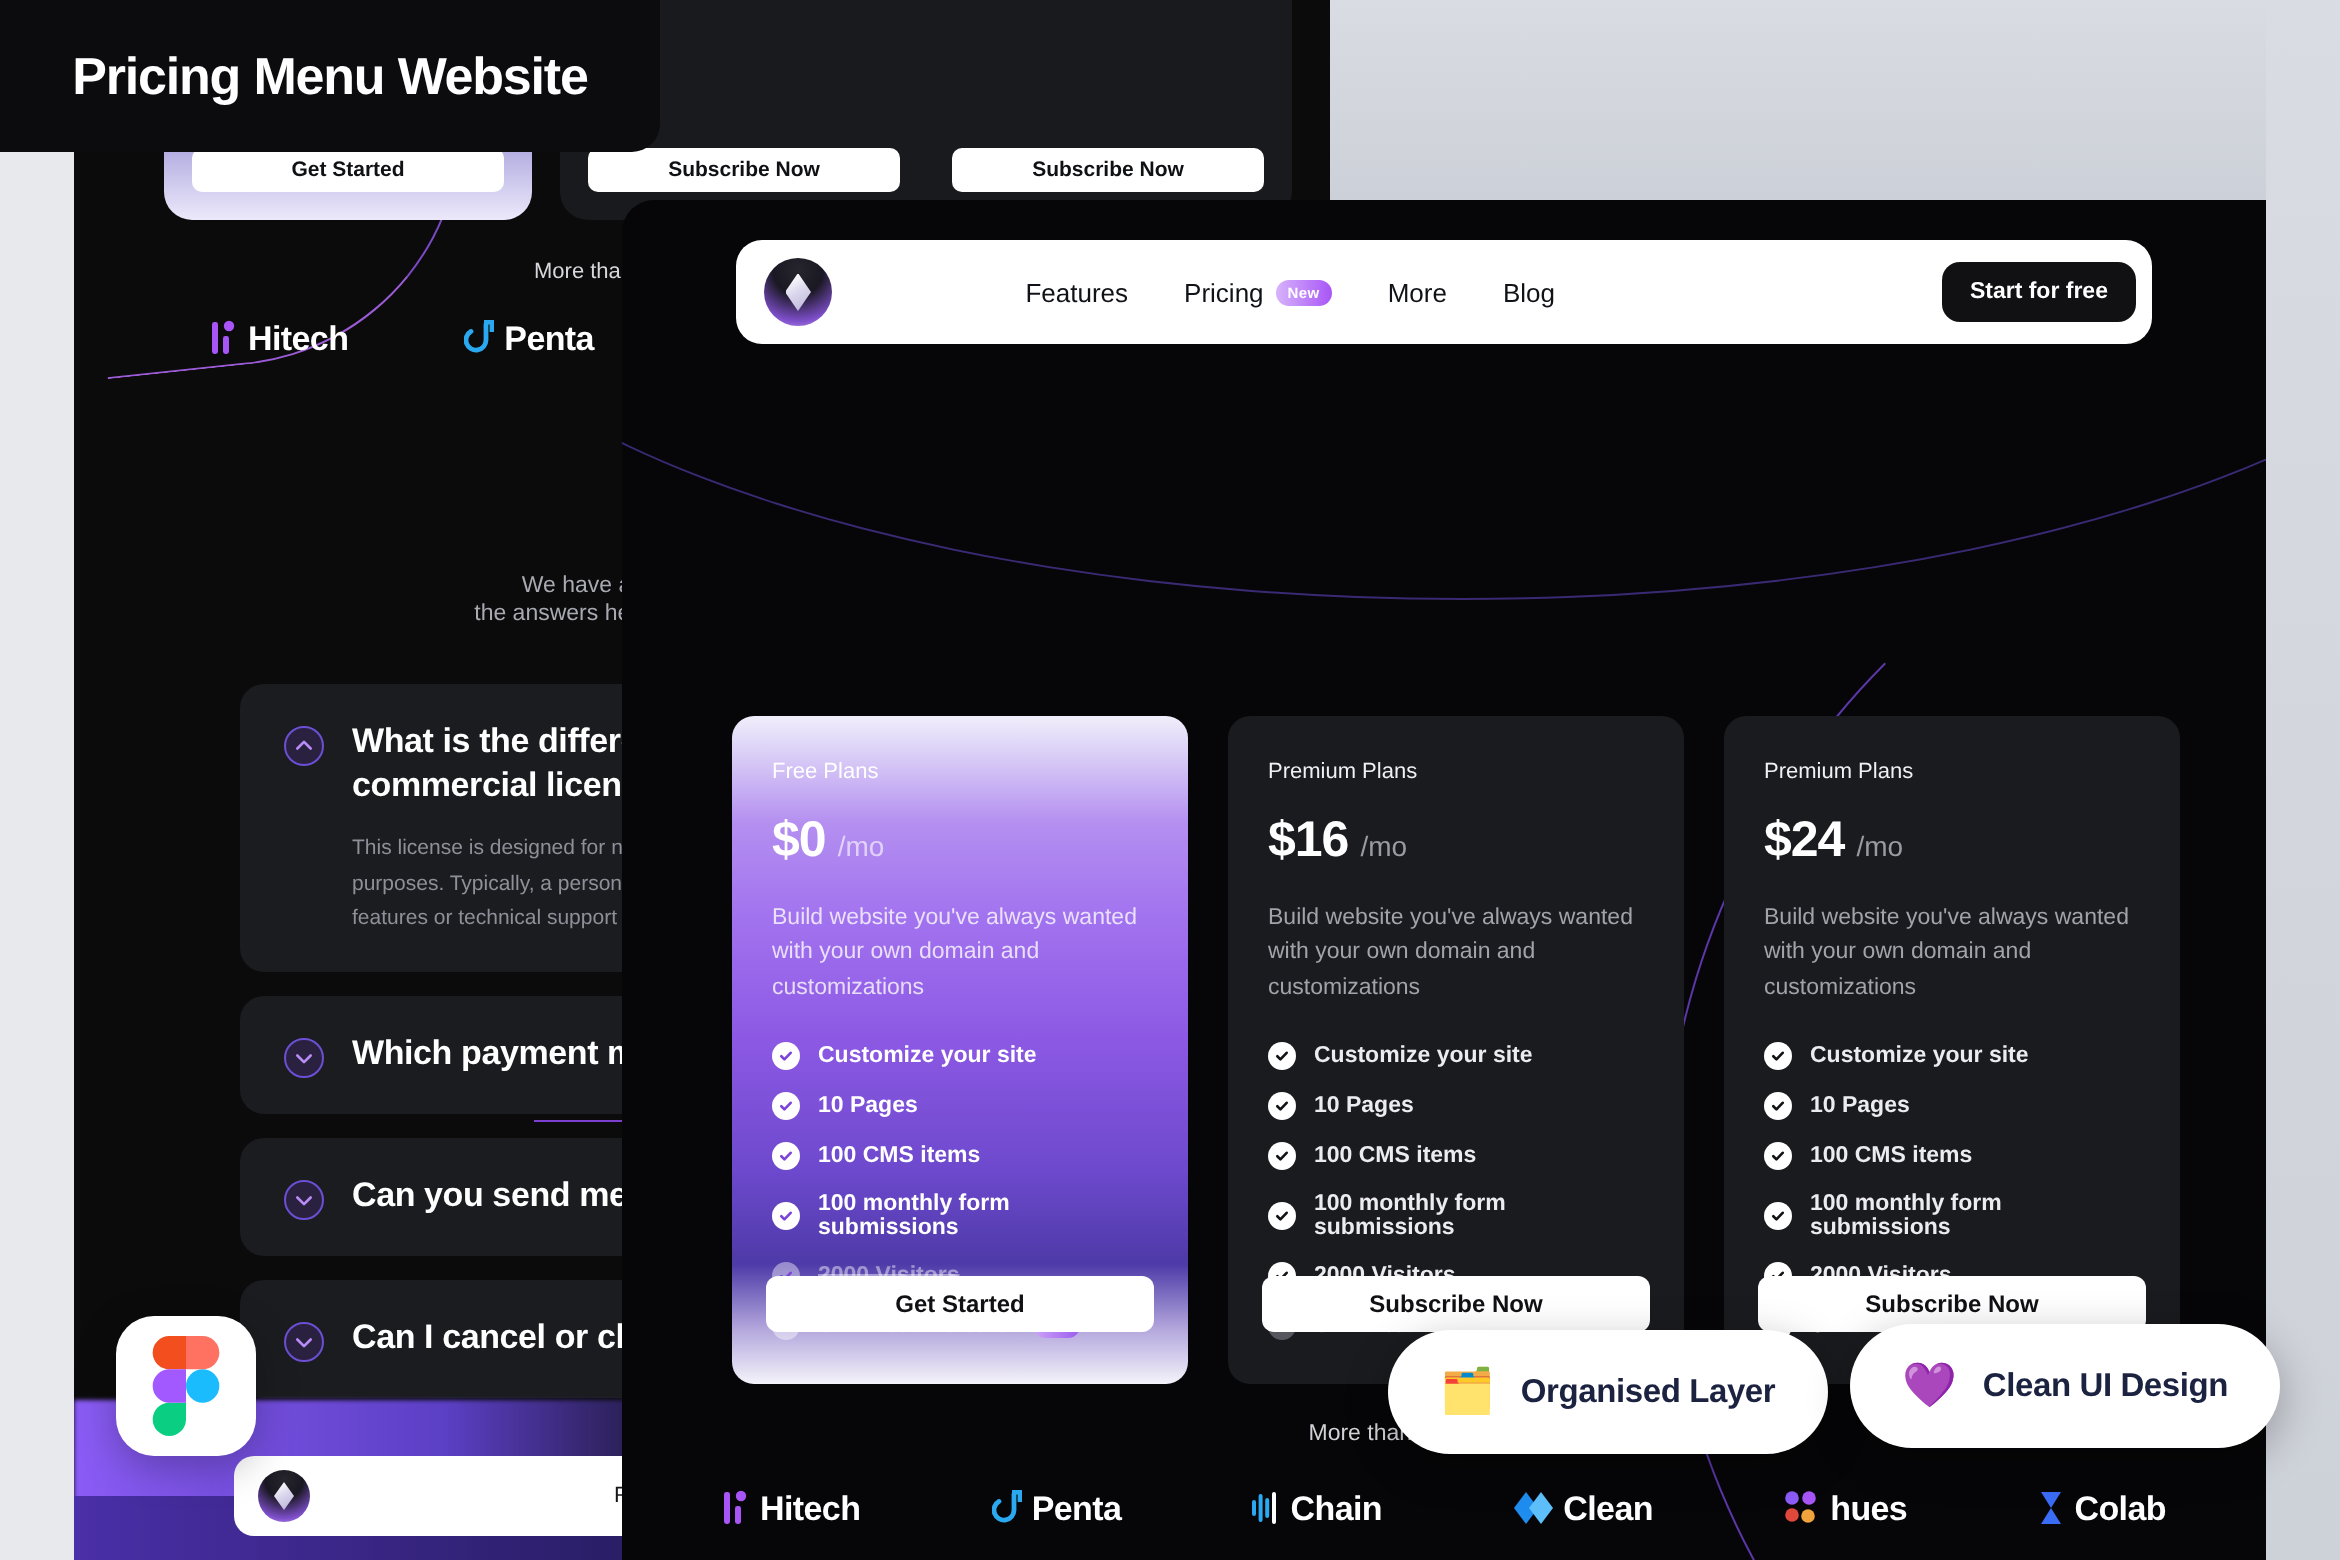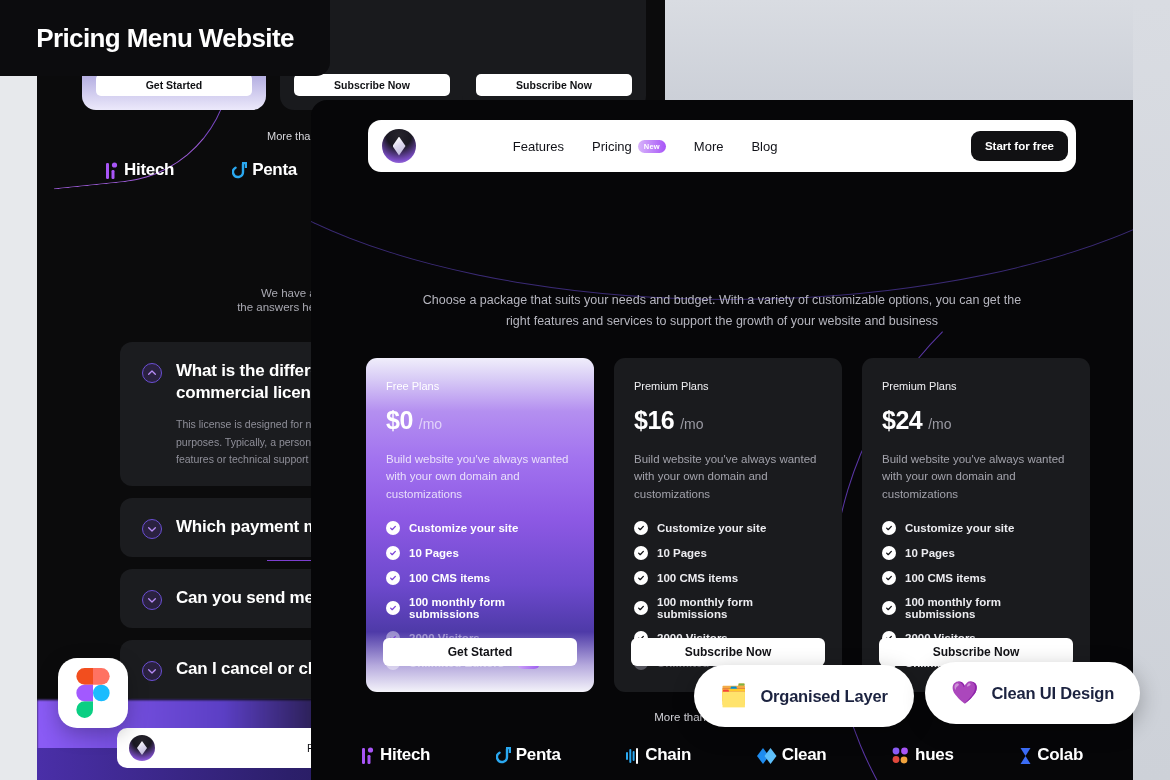--- a/index.html
+++ b/index.html
@@ -239,21 +239,21 @@
   .more-than {
     position: absolute; left: 0; top: 611px; width: 822px; text-align: center;
     font-size: 11.5px; color: #d2d2d8;
   }
   .panel-logos {
     position: absolute; left: 30px; top: 632px; width: 762px; height: 46px;
     display: flex; align-items: center; justify-content: space-between; padding: 0 20px;
   }
 
   
-  .brand { display: flex; align-items: flex-end; gap: 5px; color: #fff; font-weight: 800; letter-spacing: -0.3px; }
+  .brand { display: flex; align-items: flex-start; gap: 5px; color: #fff; font-weight: 800; letter-spacing: -0.3px; }
   .brand .bname { font-size: 17px; }
   .mark { display: flex; align-items: flex-end; gap: 1.5px; }
 
   
   .pill {
     position: absolute; background: #fff; border-radius: 34px;
     display: flex; align-items: center; gap: 13px;
     padding: 0 26px; height: 62px;
     box-shadow: 0 6px 22px rgba(0,0,0,0.28);
   }
@@ -422,24 +422,20 @@
           <div class="nav-link">
             <span>More</span>
           </div>
           <div class="nav-link">
             <span>Blog</span>
           </div>
         </div>
       <div class="nav-cta">Start for free</div>
     </div>
 
-    <div class="hero-sub">
-      <span>Choose a package that suits your needs and budget. With a variety of customizable options, you can get</span>
-      <span>the right features and services to support the growth of your website and business</span>
-    </div>
 
     <div class="cards" id="pricing-cards">
         <div class="card free">
           <div class="card-title">Free Plans</div>
           <div class="price-row">
             <span class="price">$0</span>
             <span class="permo">/mo</span>
           </div>
           <div class="card-desc">Build website you've always wanted with your own domain and customizations</div>
           <div class="feat-list">

